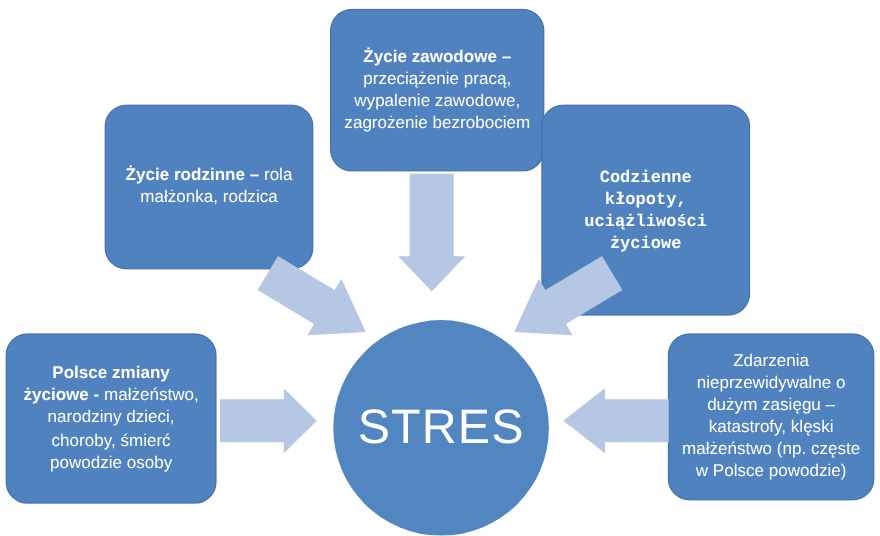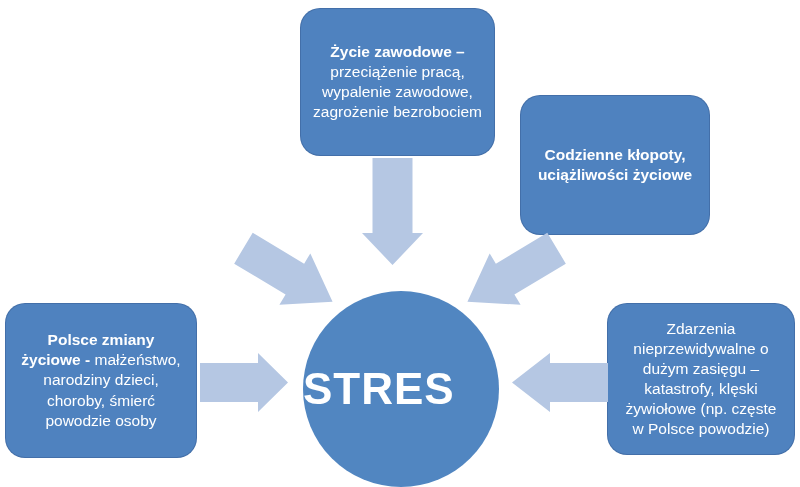--- a/index.html
+++ b/index.html
@@ -24,62 +24,68 @@
     font-size:15.5px;
     line-height:1.3;
   }
   .node .lead { font-weight:bold; }
   .circle {
     position:absolute;
     box-sizing:border-box;
     background: var(--color-circle, #5186c1);
     border-radius:50%;
     color: var(--color-text, #ffffff);
-    display:flex; align-items:center; 
+    display:flex; align-items:center; justify-content:center;
     font-size:44px;
-    font-weight:700;
+    font-weight:400;
     letter-spacing:1px;
   }
   .arrow {
     position:absolute;
     color: var(--color-arrow, #b5c7e3);
   }
   .arrow svg { display:block; overflow:visible; }
 </style>
 </head>
 <body>
 
 <div class="stage">
 
   <div class="node" style="left:300px; top:8px; width:195px; height:148px;">
     <div>
       <span class="lead">Życie zawodowe –</span>
       <span>przeciążenie pracą, wypalenie zawodowe, zagrożenie bezrobociem</span>
     </div>
   </div>
 
+  <div class="node" style="left:95px; top:95px; width:190px; height:150px;">
+    <div>
+      <span class="lead">Życie rodzinne –</span>
+      <span>rola małżonka, rodzica</span>
+    </div>
+  </div>
 
-  <div class="node" style="left:520px; top:95px; width:190px; height:140px;">
+  <div class="node" style="left:492px; top:95px; width:190px; height:192px;font-family:Liberation Mono, monospace;">
     <div>
       <span class="lead">Codzienne kłopoty, uciążliwości życiowe</span>
       <span></span>
     </div>
   </div>
 
   <div class="node" style="left:5px; top:303px; width:192px; height:155px;">
     <div>
       <span class="lead">Polsce zmiany życiowe -</span>
       <span>małżeństwo, narodziny dzieci, choroby, śmierć powodzie osoby</span>
     </div>
   </div>
 
   <div class="node" style="left:607px; top:303px; width:188px; height:152px;">
     <div>
       <span class="lead"></span>
-      <span>Zdarzenia nieprzewidywalne o dużym zasięgu – katastrofy, klęski żywiołowe (np. częste w Polsce powodzie)</span>
+      <span>Zdarzenia nieprzewidywalne o dużym zasięgu – katastrofy, klęski małżeństwo (np. częste w Polsce powodzie)</span>
     </div>
   </div>
 
   <div class="arrow" style="left:362px; top:158px;">
     <svg width="61" height="107" viewBox="0 0 61 107" aria-hidden="true">
       <polygon points="10.5,0 50.5,0 50.5,75 61,75 30.5,107 0,75 10.5,75" fill="currentColor"></polygon>
     </svg>
   </div>
 
   <div class="arrow" style="left:232px; top:233px;">

